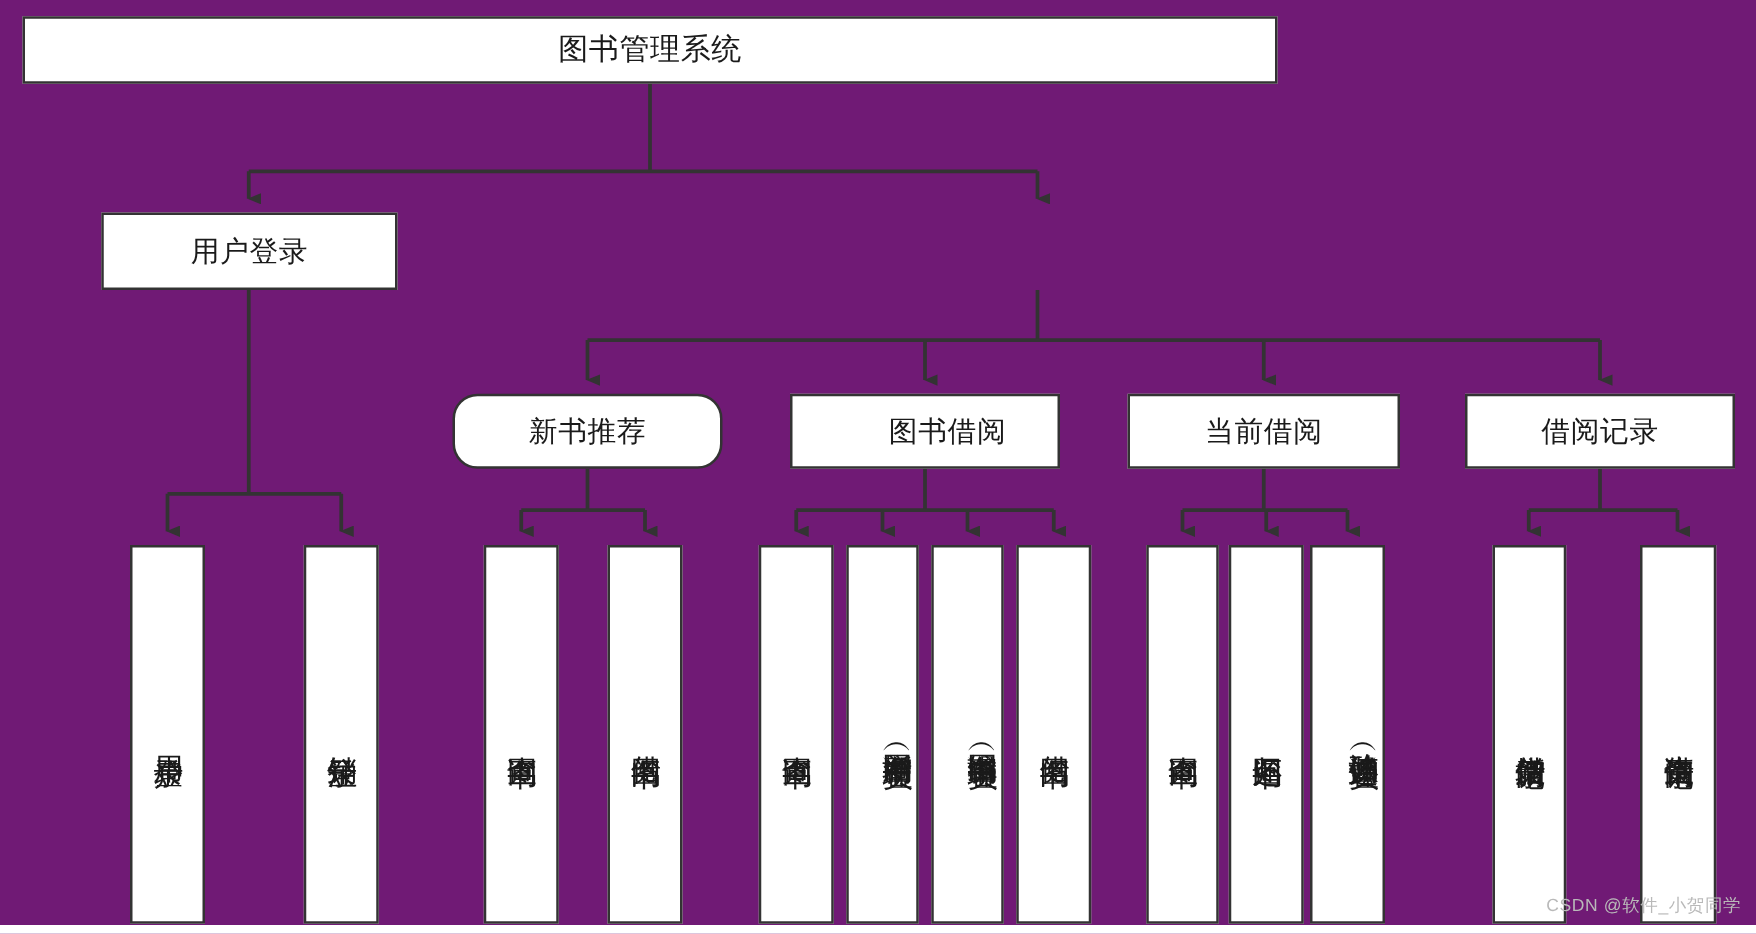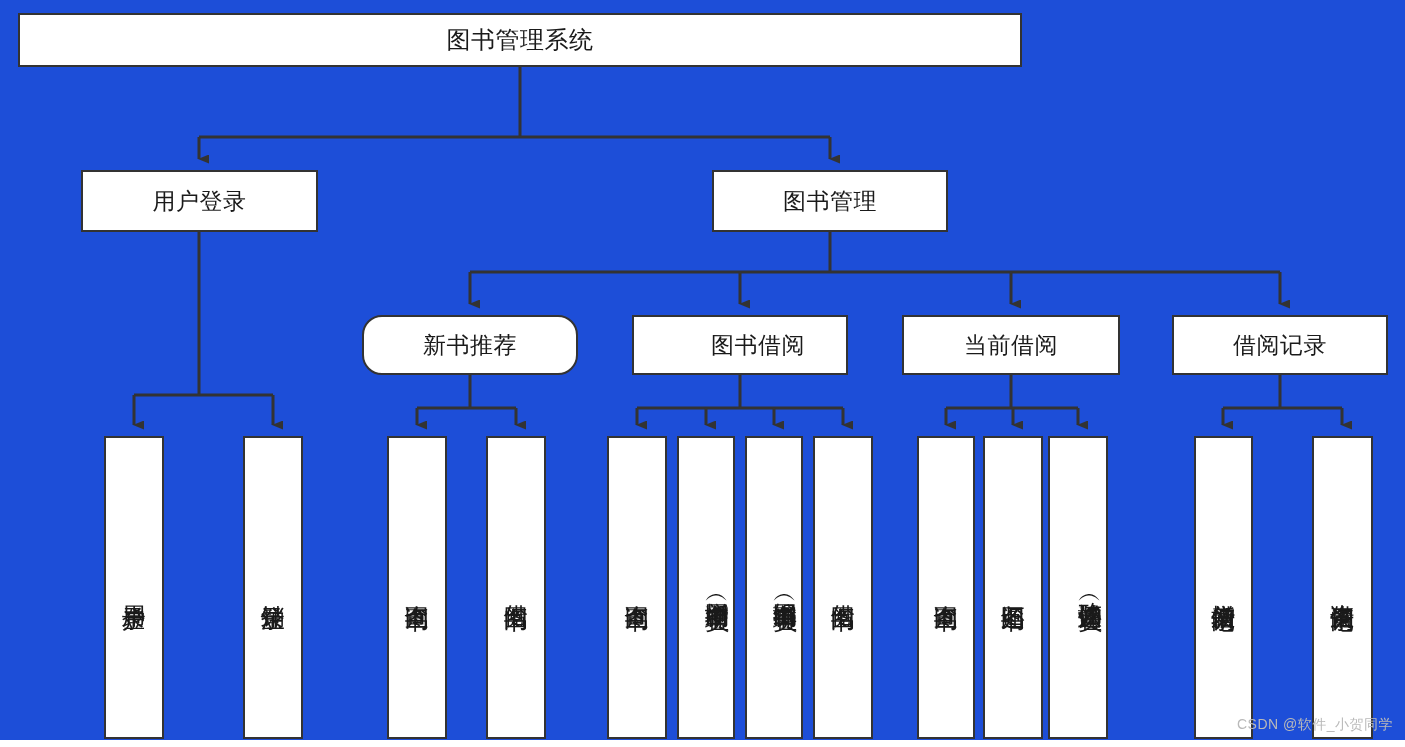--- a/index.html
+++ b/index.html
@@ -7,21 +7,21 @@
     padding: 0;
     background: #ffffff;
   }
   body {
     font-family: "Liberation Sans", "DejaVu Sans", sans-serif;
   }
   #canvas {
     position: relative;
     width: 1405px;
     height: 740px;
-    background: #1d4ed8;
+    background: #701a75;
     overflow: hidden;
   }
   .node {
     position: absolute;
     box-sizing: border-box;
     border: 2px solid #333333;
     background: #ffffff;
     display: flex;
     align-items: center;
     justify-content: center;
@@ -124,23 +124,20 @@
     </g>
   </svg>
 
   <div class="node node-h node-root" style="left:18px; top:13px; width:1004px; height:54px;">
     <span>图书管理系统</span>
   </div>
 
   <div class="node node-h" style="left:81px; top:170px; width:237px; height:62px;">
     <span>用户登录</span>
   </div>
-  <div class="node node-h" style="left:712px; top:170px; width:236px; height:62px;">
-    <span>图书管理</span>
-  </div>
 
   <div class="node node-h" style="left:362px; top:315px; width:216px; height:60px;border-radius:20px;">
     <span>新书推荐</span>
   </div>
   <div class="node node-h" style="left:632px; top:315px; width:216px; height:60px;padding-left:36px;">
     <span>图书借阅</span>
   </div>
   <div class="node node-h" style="left:902px; top:315px; width:218px; height:60px;">
     <span>当前借阅</span>
   </div>

